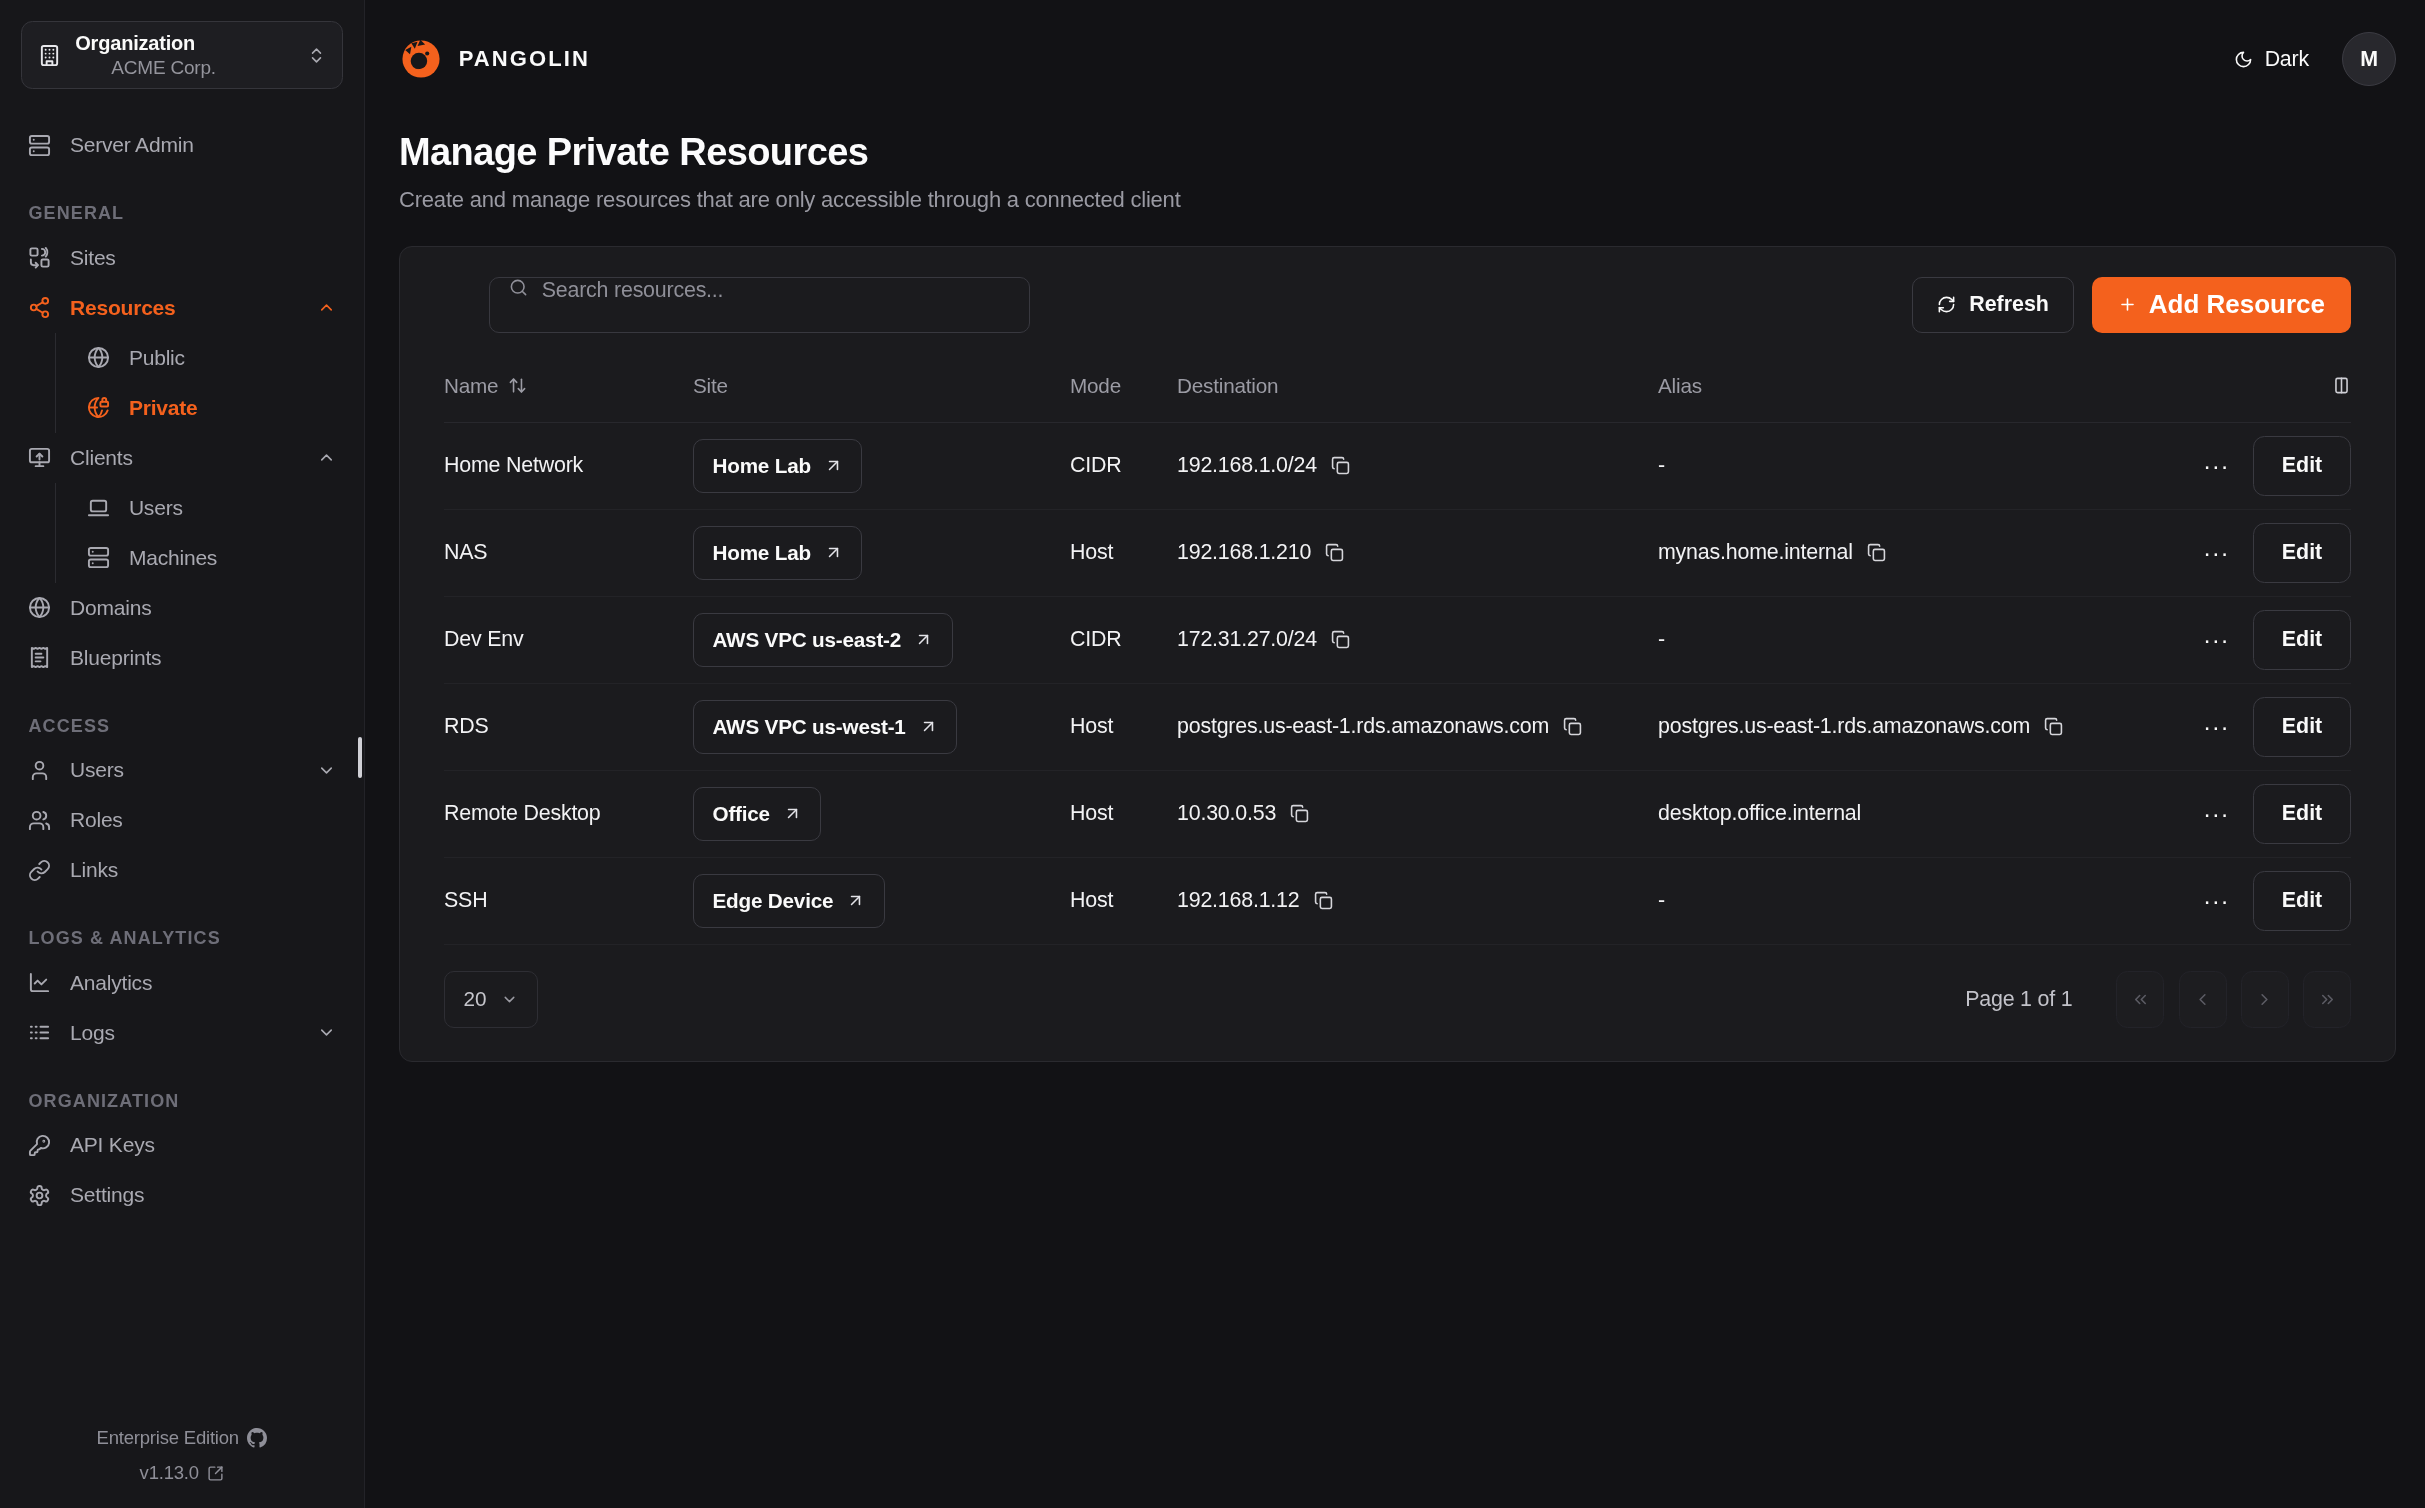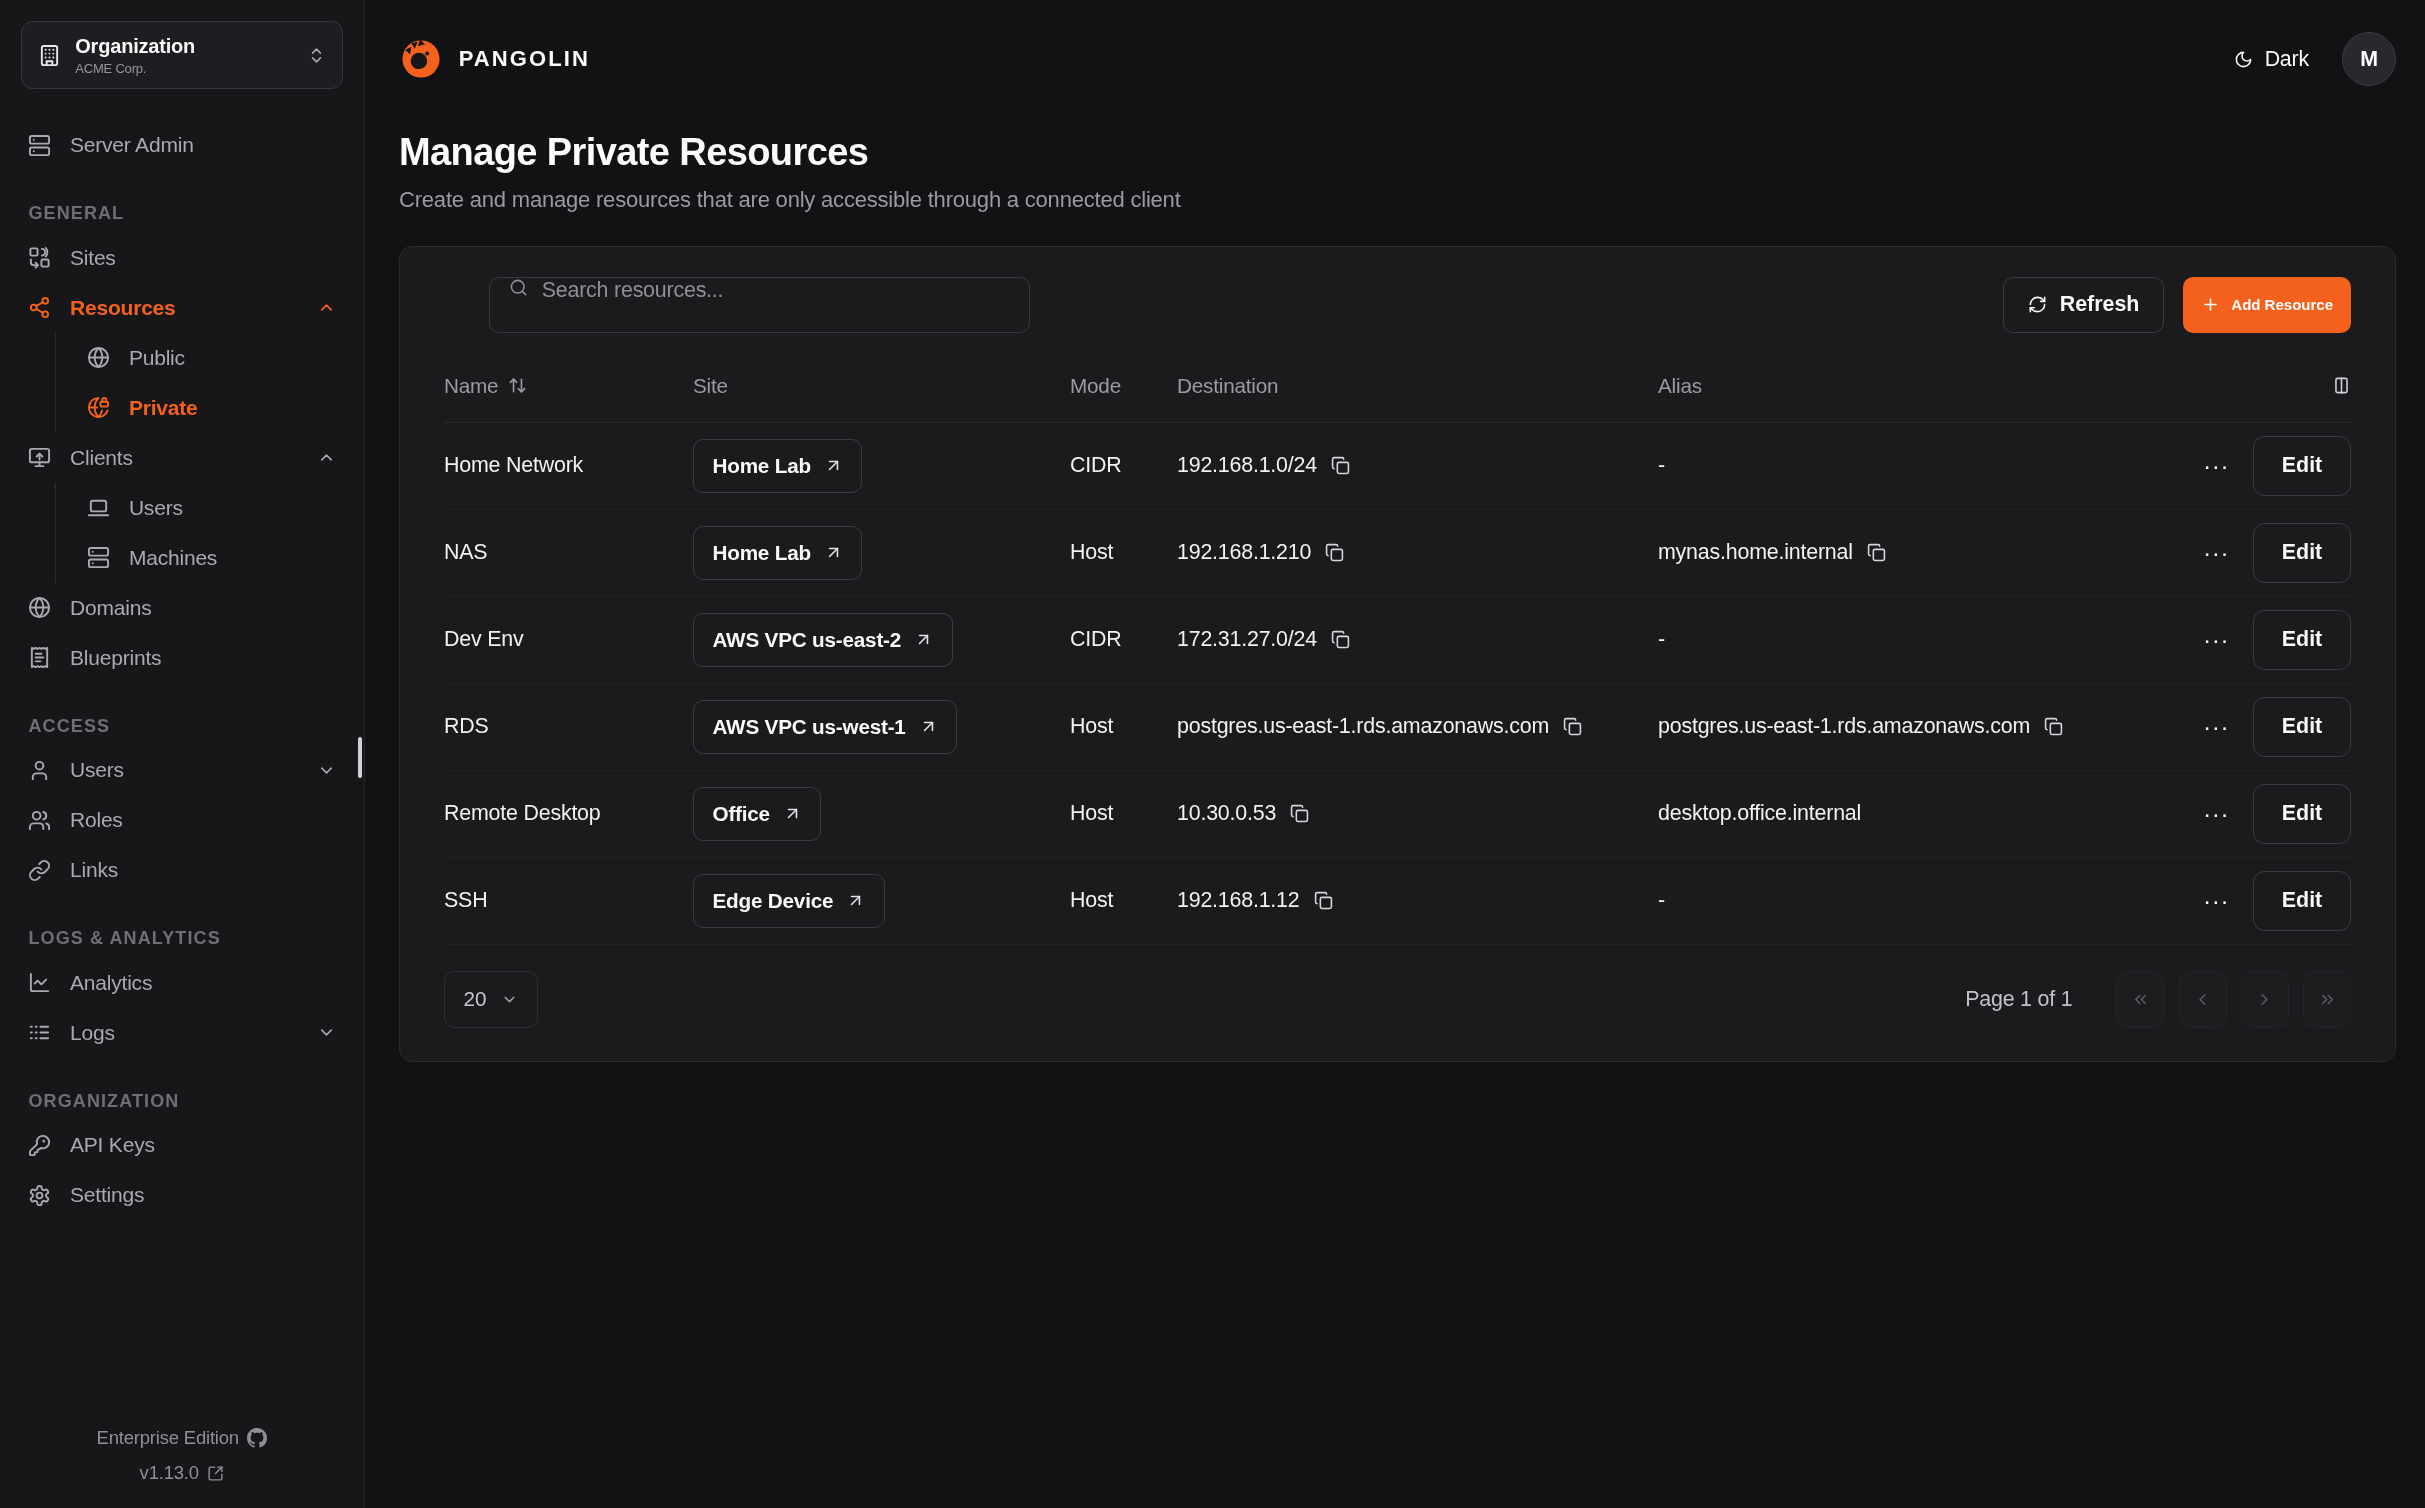--- a/index.html
+++ b/index.html
@@ -28,21 +28,21 @@
   .org-box {
     display: flex; align-items: center; gap: 14.2px;
     border: 1.4px solid #35353b; border-radius: 11.4px;
     background: #1e1e22;
     padding: 10px 15.7px; height: 68px;
     cursor: pointer;
   }
   .org-ic { color: #e8e8ec; }
   .org-text { flex: 1; display: flex; flex-direction: column; gap: 2.8px; }
   .org-label { font-size: 20px; font-weight: 700; color: #fafafa; }
-  .org-name  { font-size: 13px; color: #94949c; }
+  .org-name  { font-size: 19px; color: #94949c; margin-left: 36px; }
   .org-chev  { color: #a9a9b1; }
 
   nav { margin-top: 31px; display: flex; flex-direction: column; }
   .nav-item {
     display: flex; align-items: center; gap: 18.5px;
     height: 50px; border-radius: 8.5px;
     color: #a9a9b1; font-size: 21px;
     padding: 0 7.1px; cursor: pointer;
   }
   .nav-item .nlabel { flex: 1; }
@@ -111,24 +111,24 @@
   }
   .search-box input::placeholder { color: #8f8f98; }
   .btn { display: inline-flex; align-items: center; justify-content: center; cursor: pointer; font-family: inherit; }
   .btn-refresh {
     margin-left: auto; height: 56px; padding: 0 24px;
     background: #1b1b1e; color: #fafafa;
     border: 1.4px solid #3a3a41; border-radius: 10px;
     font-size: 21.4px; font-weight: 600; gap: 13px;
   }
   .btn-add {
-    margin-left: 18.5px; height: 56px; padding: 0 18px;
+    margin-left: 18.5px; height: 56px; padding: 0 26px;
     background: #F4611D; color: #ffffff;
     border: none; border-radius: 10px;
-    font-size: 15px; font-weight: 700; gap: 11.4px;
+    font-size: 26px; font-weight: 700; gap: 11.4px;
   }
 
   .grid-cols {
     display: grid;
     grid-template-columns: 249px 377px 107px 481px 1fr 178px;
     align-items: center;
   }
   .thead {
     height: 73px; margin-top: 17px;
     color: #9b9ba4; font-size: 20.7px;

